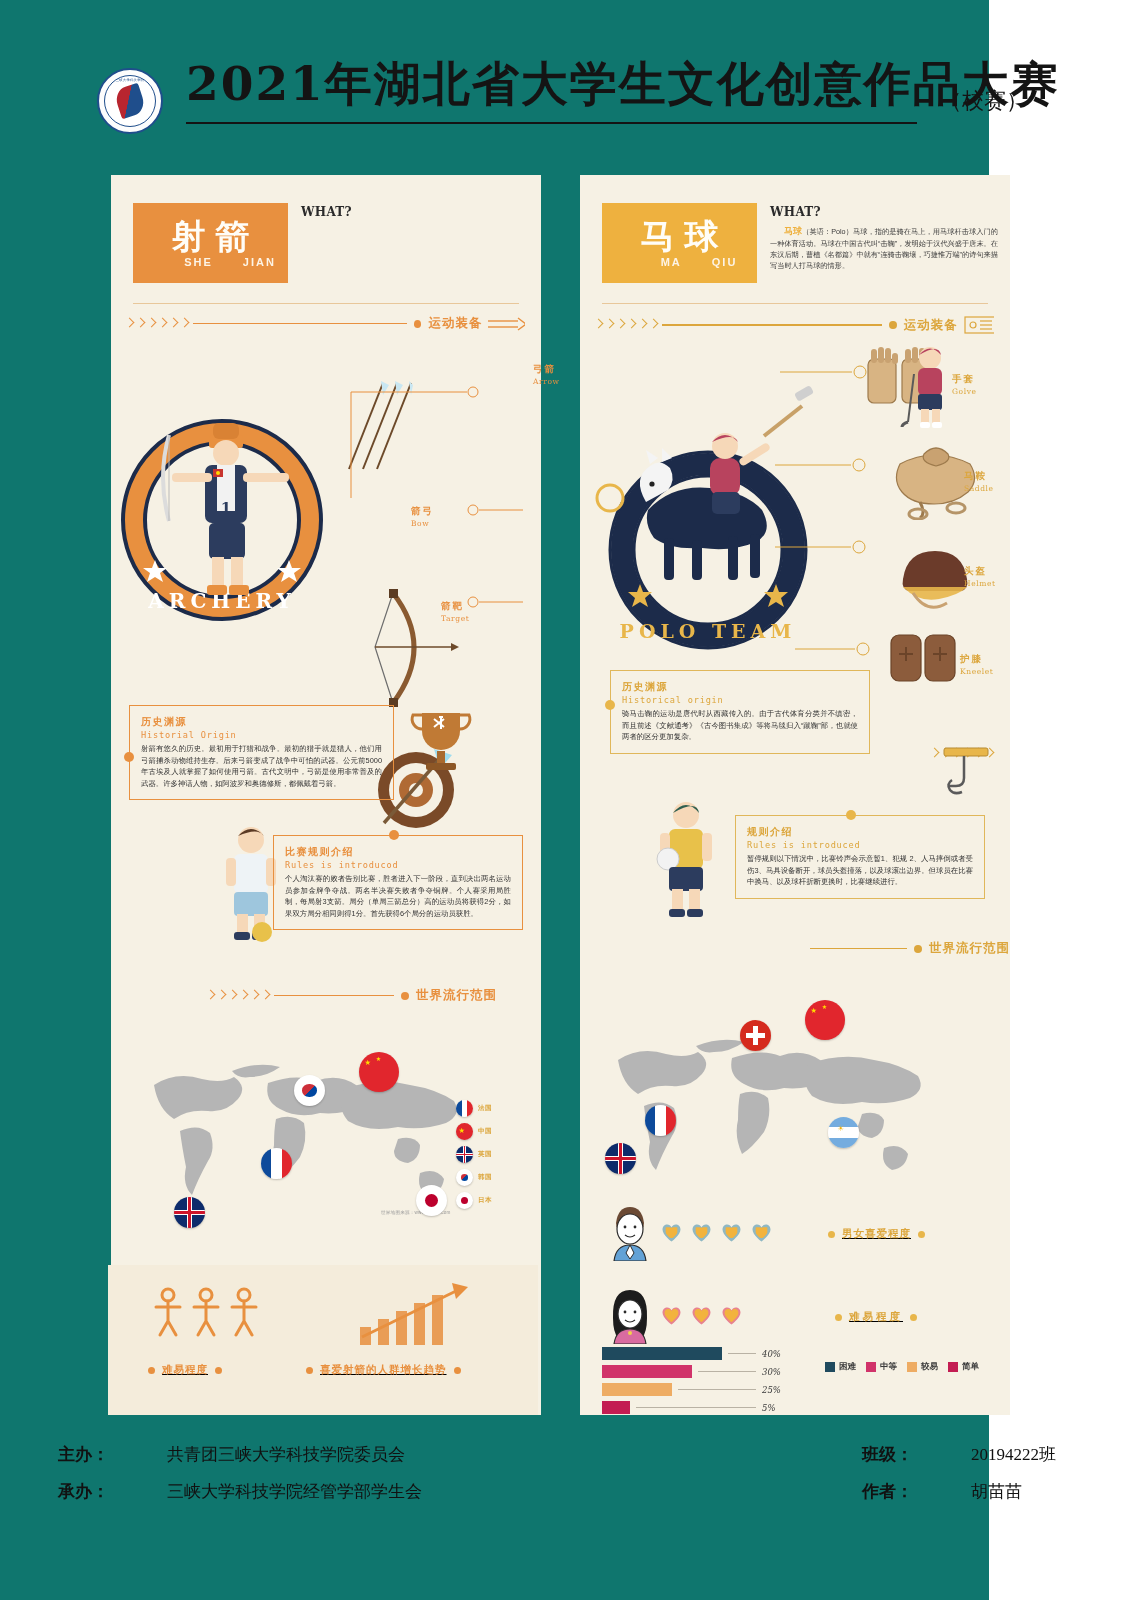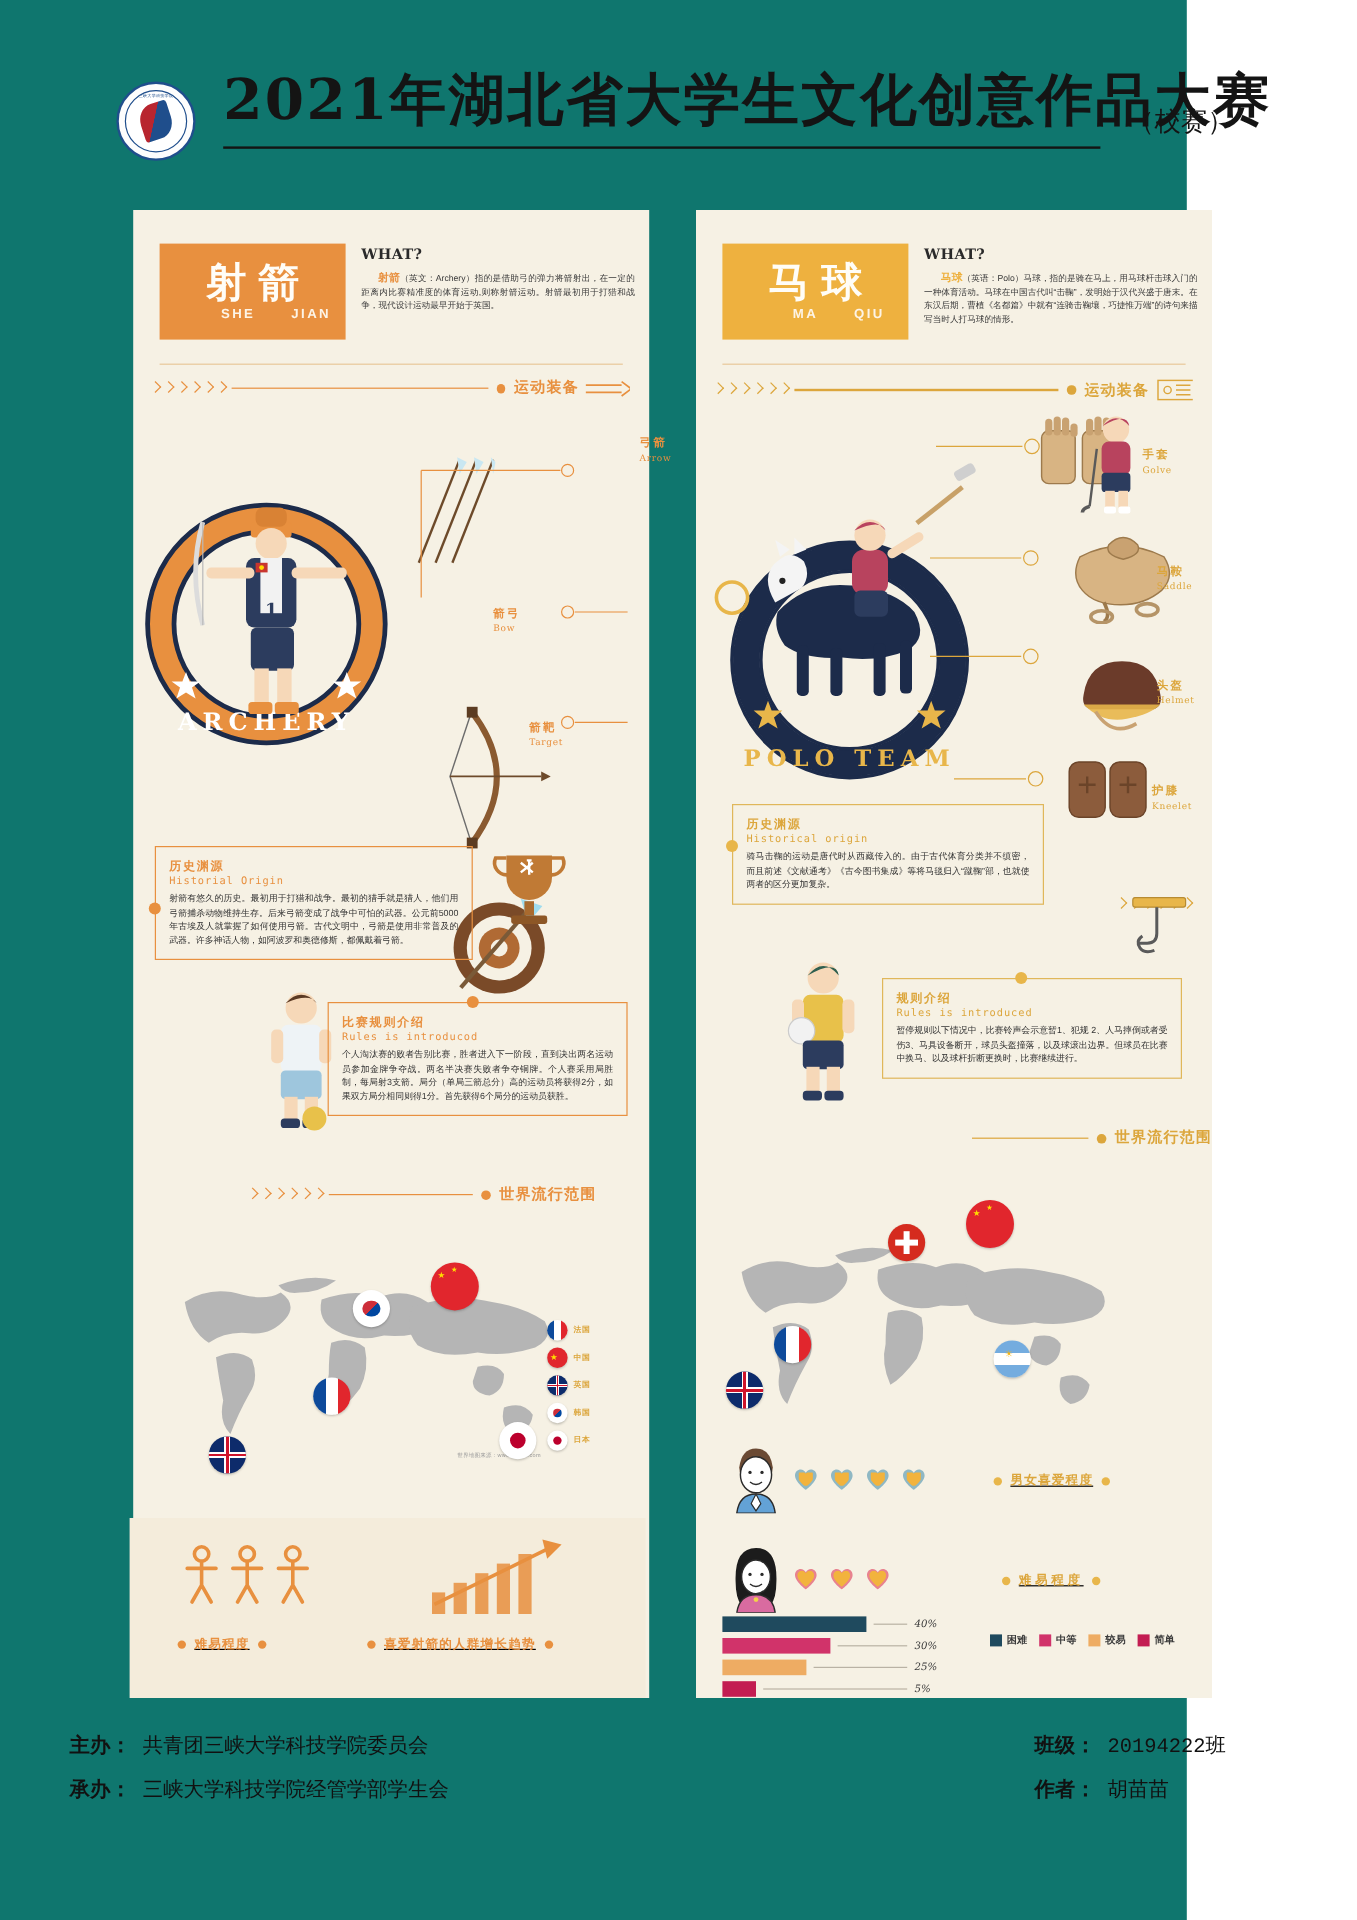--- a/index.html
+++ b/index.html
@@ -177,21 +177,21 @@
     position:absolute; left:108px; top:1265px; width:430px; height:150px;
     background:#f4ecdb;
   }
   .strip-label { display:flex; align-items:center; gap:7px;text-decoration:underline; }
   .strip-dot { width:7px; height:7px; border-radius:50%; background:#e8903f; }
   .strip-text { font-size:10.5px; font-weight:700; color:#e8903f; letter-spacing:1px; white-space:nowrap; }
 
   
   .footer { position:absolute; left:0; top:1435px; width:1131px; height:110px; }
   .ft-line { position:absolute; display:flex; align-items:flex-end; white-space:nowrap;
-    font-family:Liberation Mono, monospace; }
+    font-family:Liberation Serif, serif;gap:48px; }
   .ft-key { font-size:17px; font-weight:700; color:#111; }
   .ft-val { font-size:17px; color:#111; margin-left:10px; }
 
   svg { display:block; }
 </style>
 </head>
 <body>
 
 <div id="poster">
 
@@ -212,23 +212,20 @@
     <div class="name-box orange">
       <div class="name-cn">射箭</div>
       <div class="name-py">
         <span>SHE</span>
         <span>JIAN</span>
       </div>
     </div>
 
     <div class="what-wrap">
       <div class="what-title">WHAT?</div>
-      <div class="what-body">
-        <span class="kw-orange">射箭</span><span>（英文：Archery）指的是借助弓的弹力将箭射出，在一定的距离内比赛精准度的体育运动,则称射箭运动。射箭最初用于打猎和战争，现代设计运动最早开始于英国。</span>
-      </div>
     </div>
 
     <div class="divider" style="top:128px"></div>
 
     <div class="sec-row c-orange" style="left:14px; top:140px; width:400px;">
       <div class="chevrons">
         <div class="chev"></div>
           <div class="chev"></div>
           <div class="chev"></div>
         <div class="chev"></div>

